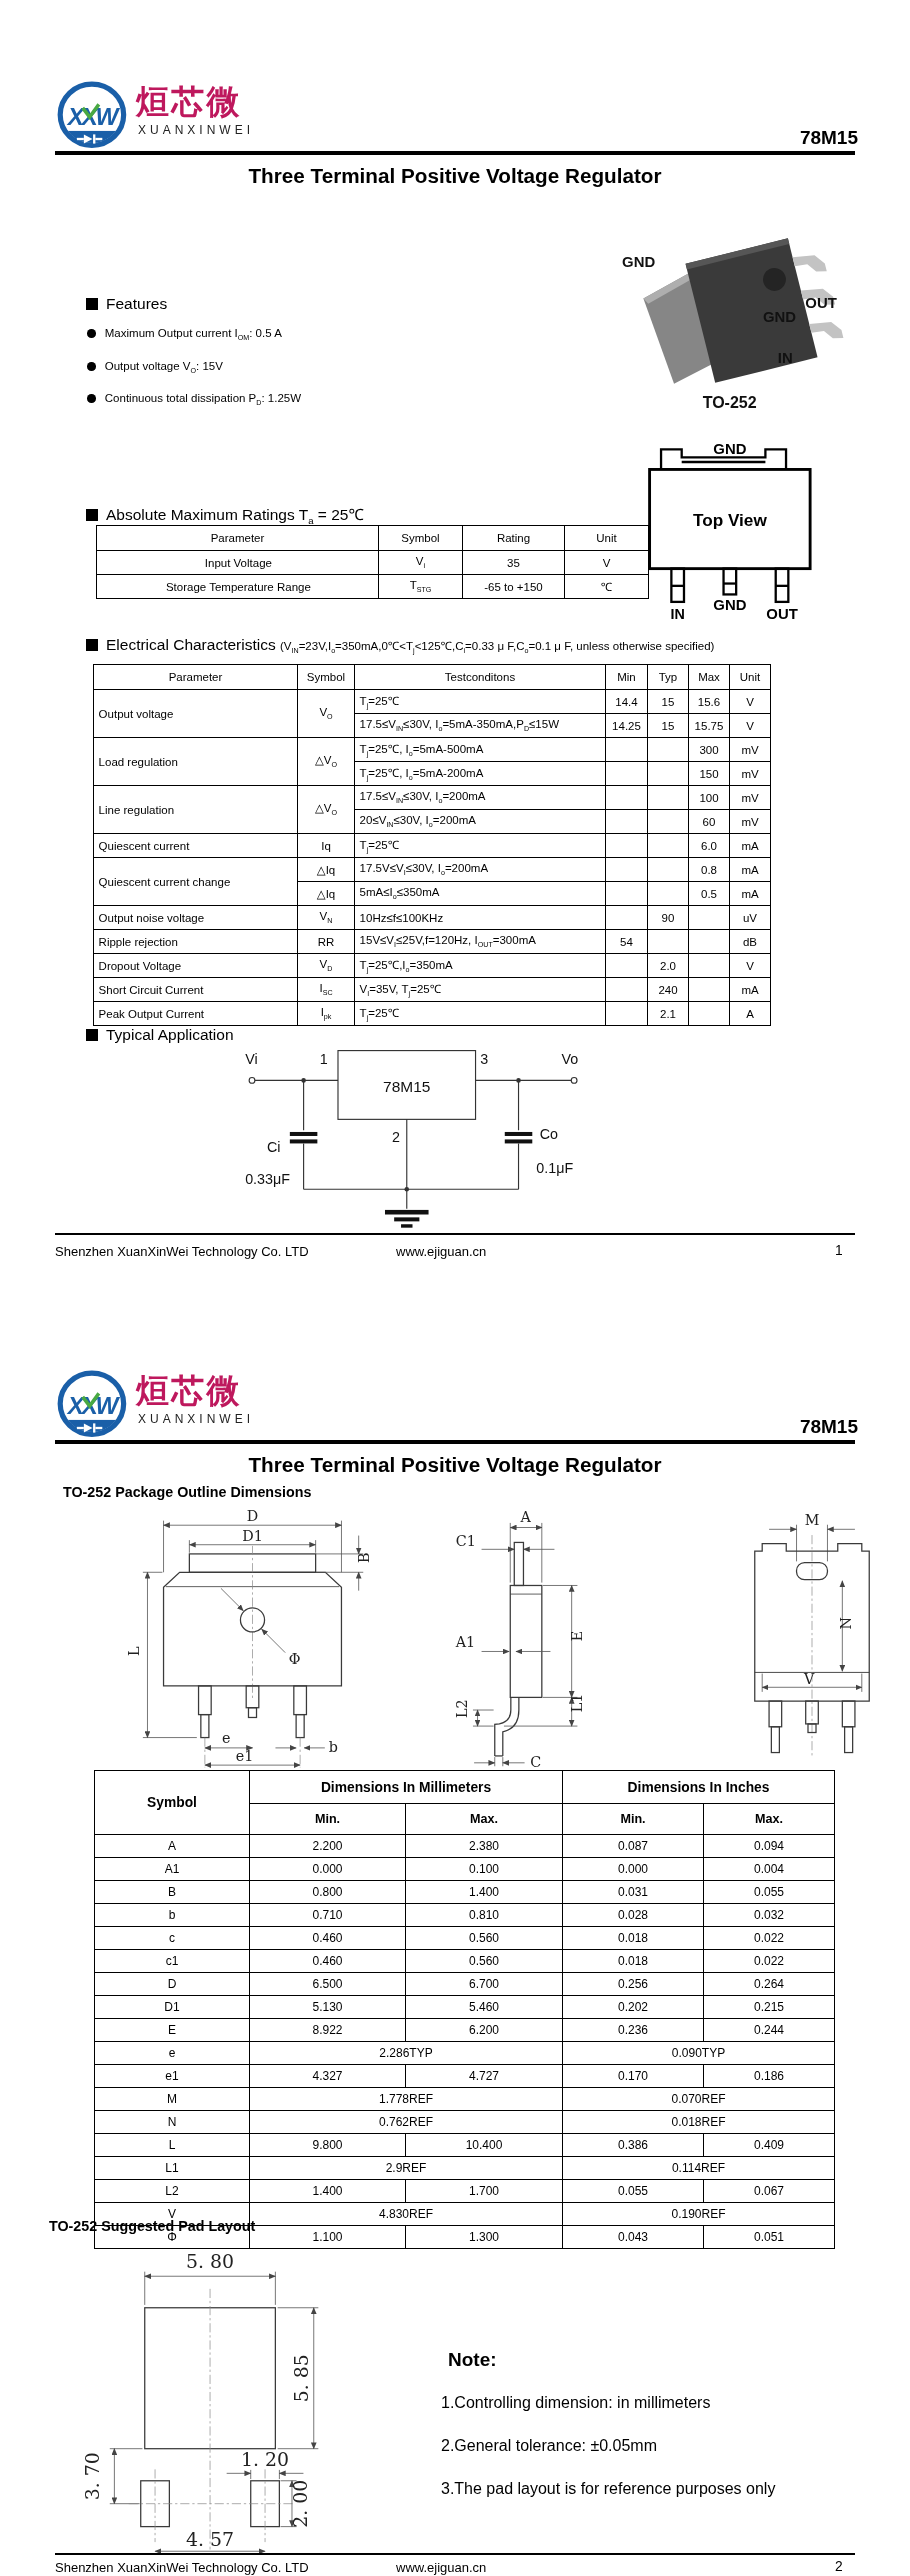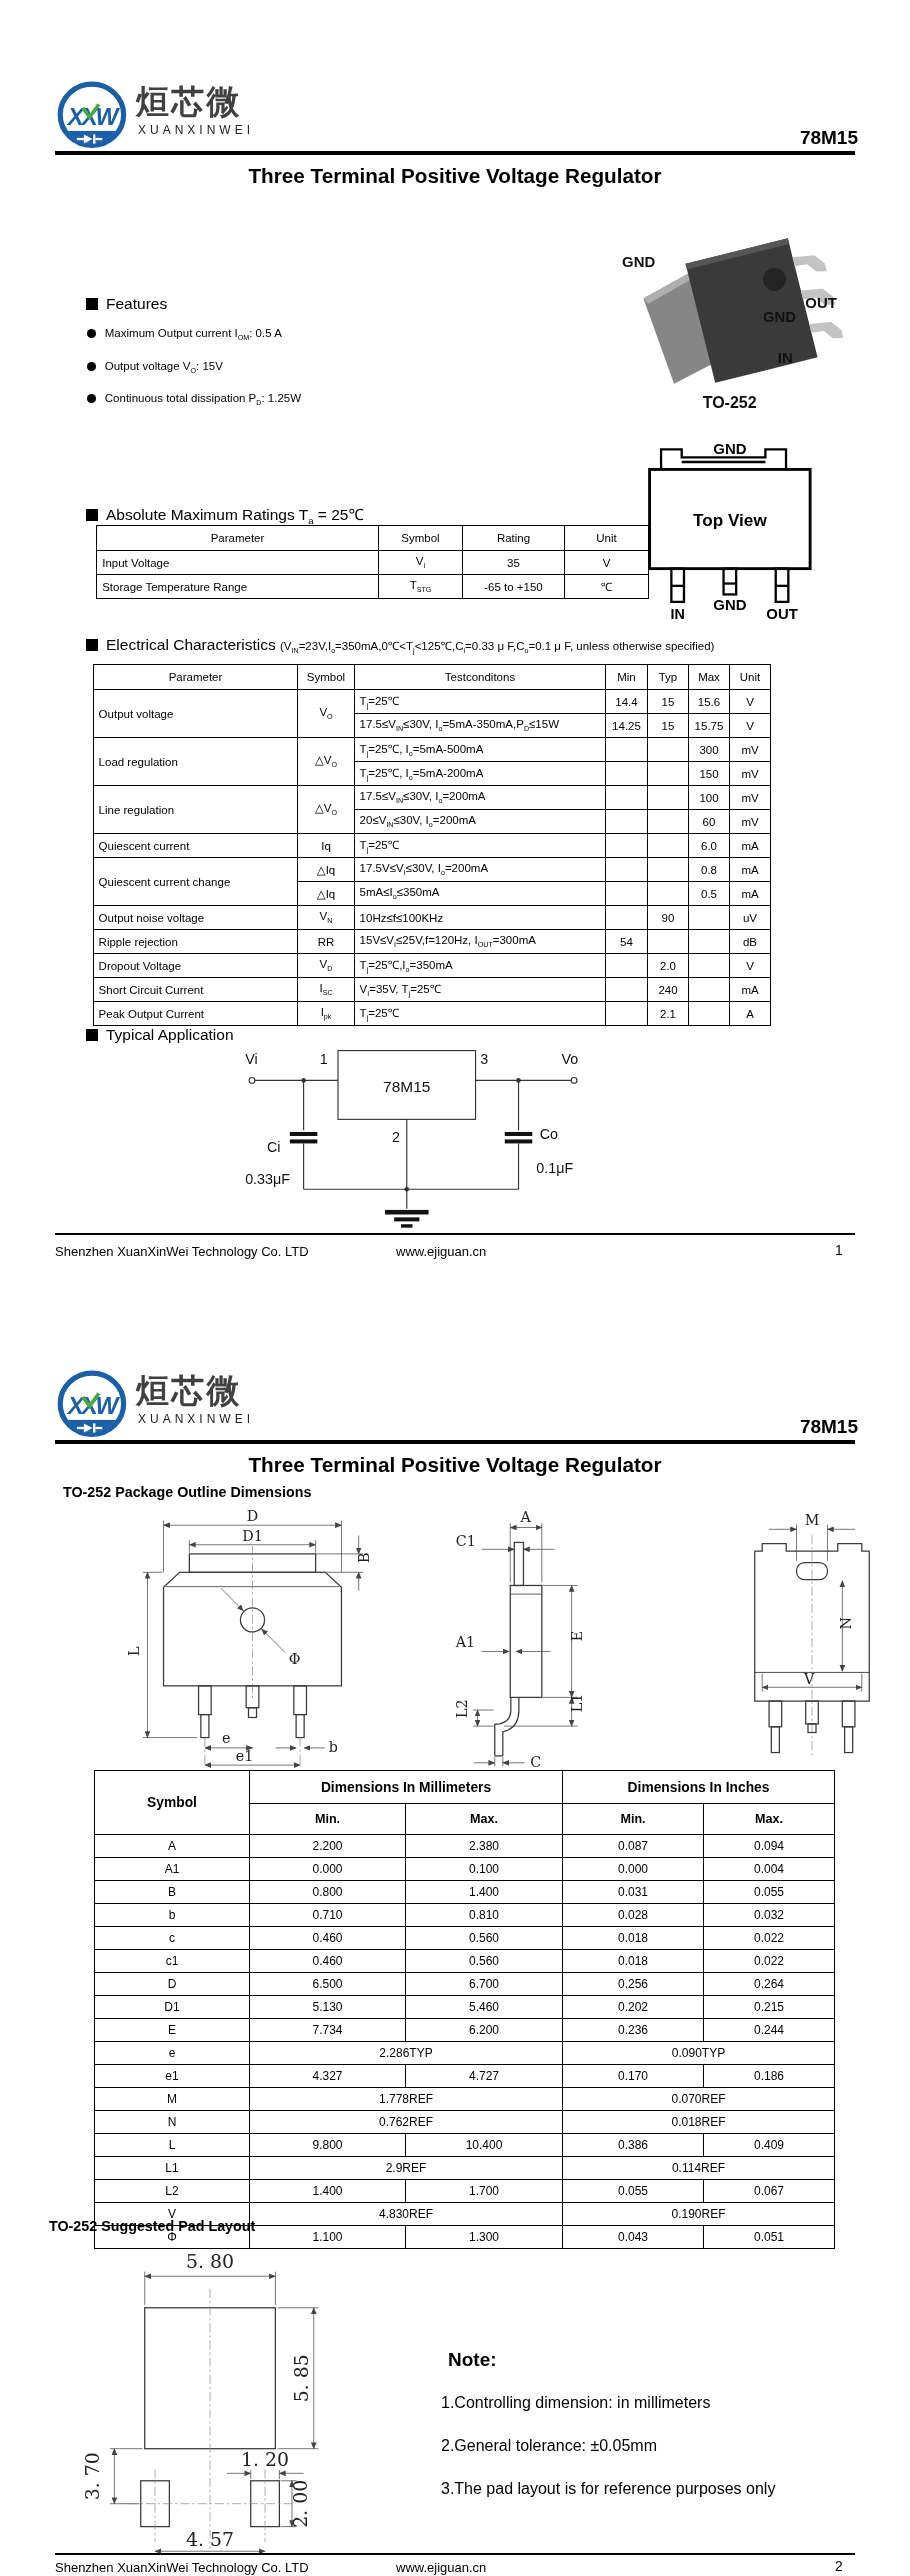--- a/index.html
+++ b/index.html
@@ -2,36 +2,36 @@
 <html style="font-size:9.2px"><head>
 <meta charset="utf-8">
 <style>
   html,body{margin:0;padding:0;background:#fff;}
   body{width:910px;height:2576px;position:relative;font-family:"Liberation Sans",sans-serif;color:#000;}
   .abs{position:absolute;}
   .hline{position:absolute;background:#000;}
   sub{font-size:62%;}
   
   .logo{position:absolute;width:247px;height:75px;}
-  .logo .cn{position:absolute;left:81px;top:1.1px;font-size:33px;font-weight:bold;letter-spacing:2.3px;color:#404040;}
+  .logo .cn{position:absolute;left:81px;top:1.1px;font-size:33px;font-weight:bold;letter-spacing:2.3px;color:#be185d;}
   .logo .en{position:absolute;left:83px;top:44px;font-size:12px;letter-spacing:4px;color:#222;}
   .partno{position:absolute;font-size:19px;font-weight:bold;right:52px;width:172px;text-align:right;}
   .doctitle{position:absolute;left:0;width:910px;text-align:center;font-size:20.7px;font-weight:bold;}
   .sec{position:absolute;font-size:15.5px;white-space:nowrap;}
   .sec .sq{display:inline-block;width:12px;height:12px;background:#000;margin-right:8px;vertical-align:-0.6px;}
   .sec .note{font-size:11.5px;}
   .subhead{position:absolute;font-size:14.3px;font-weight:bold;white-space:nowrap;}
   .feat-item{position:absolute;font-size:11.5px;white-space:nowrap;}
   .feat-item .dot{display:inline-block;width:8.6px;height:8.6px;border-radius:50%;background:#000;margin-right:9.2px;vertical-align:-0.6px;}
   table{border-collapse:collapse;position:absolute;table-layout:fixed;background:#fff;}
   td{border:1.1px solid #000;overflow:hidden;white-space:nowrap;}
   .amr{border:1.7px solid #000;}
   .amr td{height:23px;font-size:11.5px;text-align:center;padding:0 3.4px;}
   .amr tr.hdr td{height:24px;border-bottom:1.7px solid #000;}
-  .amr td.pl{text-align:left;padding-left:5.2px;}
+  .amr td.pl{text-align:center;padding-left:5.2px;}
   .ec{border:1.7px solid #000;}
   .ec td{height:23px;font-size:11.5px;text-align:center;padding:0 2.3px;}
   .ec tr.hdr td{height:24px;border-bottom:1.7px solid #000;}
   .ec td.pl{text-align:left;padding-left:4.6px;}
   .ec tr.g td{border-top:1.7px solid #000;}
   .dim{border:1.7px solid #000;}
   .dim td{height:20px;font-size:12px;text-align:center;}
   .dim td.h1{font-size:13.8px;font-weight:bold;height:30px;}
   .dim td.h2{font-size:12.6px;font-weight:bold;height:27.5px;}
   .footer-company{position:absolute;font-size:13px;}
@@ -542,21 +542,21 @@
       </tr>
   <tr>
         <td>D1</td>
         <td>5.130</td>
         <td>5.460</td>
         <td>0.202</td>
         <td>0.215</td>
       </tr>
   <tr>
         <td>E</td>
-        <td>7.734</td>
+        <td>8.922</td>
         <td>6.200</td>
         <td>0.236</td>
         <td>0.244</td>
       </tr>
   <tr>
         <td>e</td>
         <td colspan="2">2.286TYP</td>
         <td colspan="2">0.090TYP</td>
       </tr>
   <tr>

